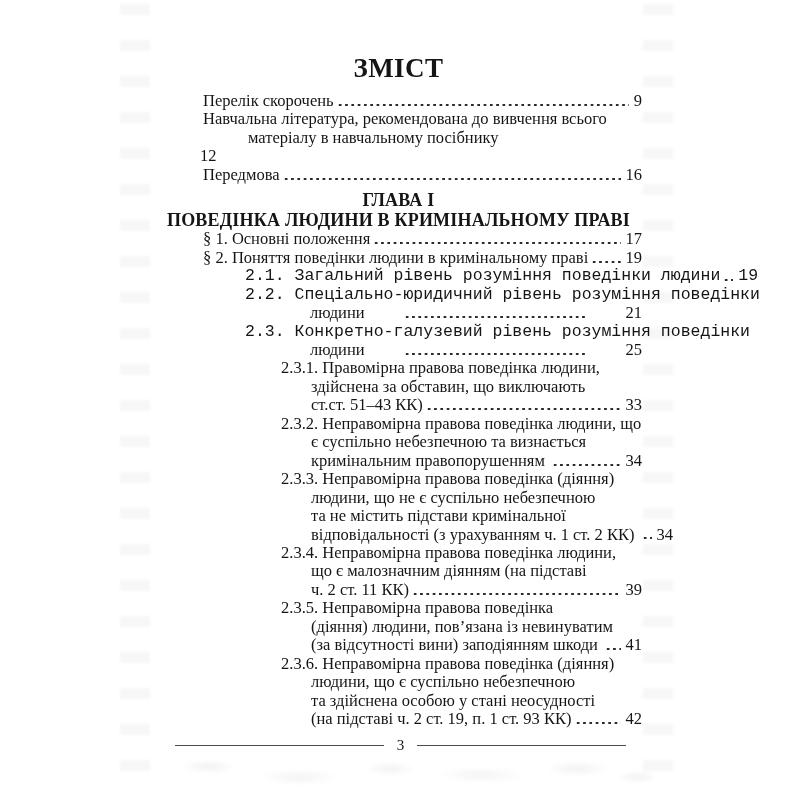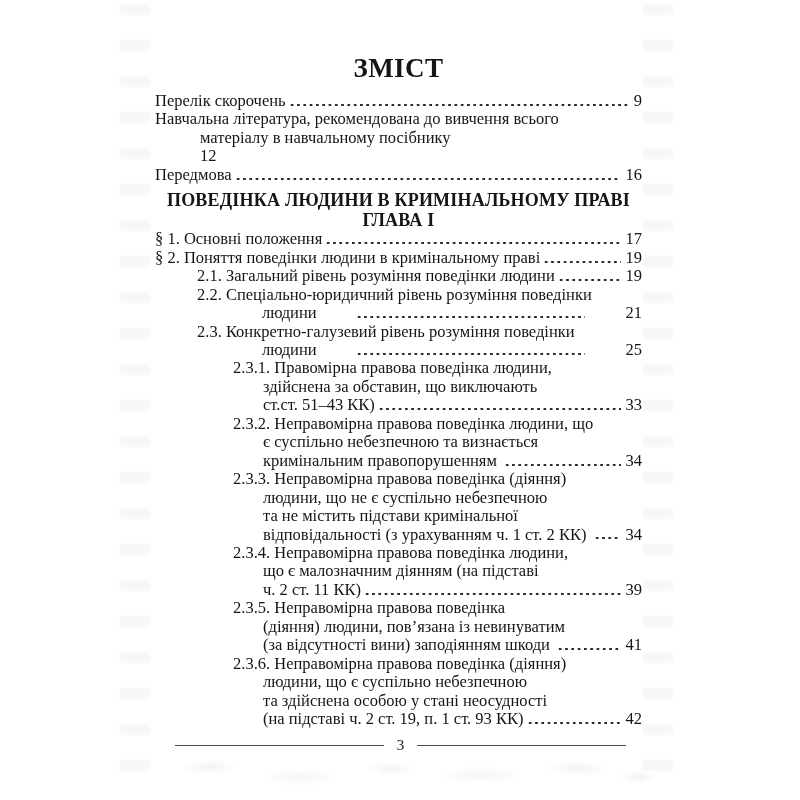--- a/index.html
+++ b/index.html
@@ -23,36 +23,36 @@
     line-height:30px;
     text-align:center;
     letter-spacing:0.5px;
     margin:0 0 9px 0;
   }
   .row{
     display:flex;
     line-height:18.45px;
     font-size:16.5px;
   }
-  .row .txt{white-space:pre;}
+  .row .txt{white-space:pre;margin-left:48px;}
   .row .leader{
     flex:1 1 auto;
     align-self:stretch;
     margin:0 5px 0 3px;
     background-image:radial-gradient(circle, #2b2b2b 1.05px, transparent 1.45px);
     background-size:6.3px 4px;
     background-repeat:repeat-x;
     background-position:left bottom 3.5px;
     min-width:10px;
   }
   .row .pg{white-space:pre;}
   
   .i0{padding-left:0;}
   .i1{padding-left:45px;flex-direction:column;}
-  .i2{padding-left:42px;}
+  .i2{padding-left:42px;font-family:Liberation Mono, monospace;}
   .i3{padding-left:107px;gap:36px;}
   .i4{padding-left:78px;}
   .i5{padding-left:108px;}
   .chapter{
     text-align:center;
     font-weight:700;
     font-size:18px;
     line-height:19.5px;
     letter-spacing:0.2px;
     margin-top:7px;
@@ -118,22 +118,22 @@
       <span class="leader"></span>
       <span class="pg">12</span>
     </div>
     <div class="row i0">
       <span class="txt">Передмова</span>
       <span class="leader"></span>
       <span class="pg">16</span>
     </div>
 
     <div class="chapter">
+      <div>ГЛАВА І</div>
       <div>ПОВЕДІНКА ЛЮДИНИ В КРИМІНАЛЬНОМУ ПРАВІ</div>
-      <div>ГЛАВА І</div>
     </div>
 
     <div class="row i0">
       <span class="txt">§ 1. Основні положення</span>
       <span class="leader"></span>
       <span class="pg">17</span>
     </div>
     <div class="row i0">
       <span class="txt">§ 2. Поняття поведінки людини в кримінальному праві</span>
       <span class="leader"></span>

